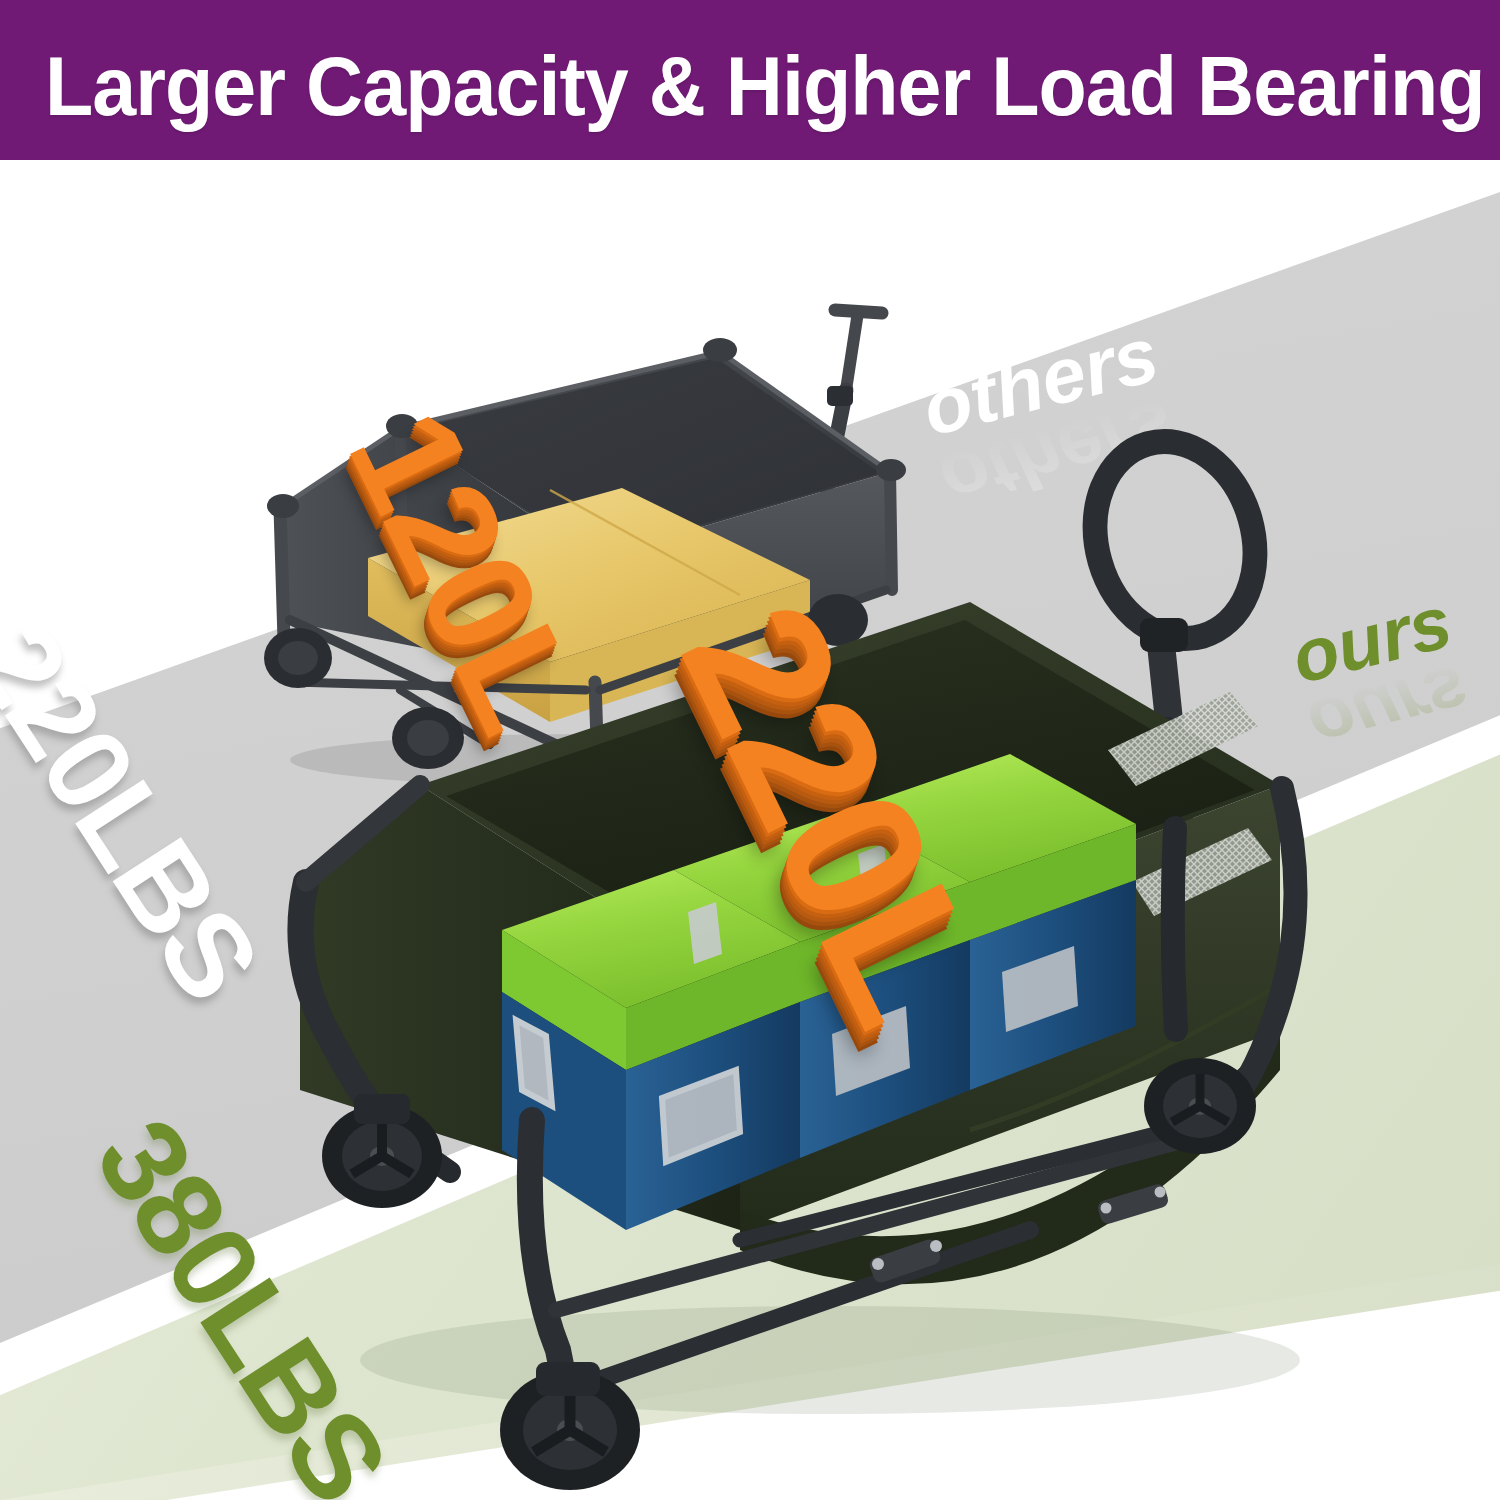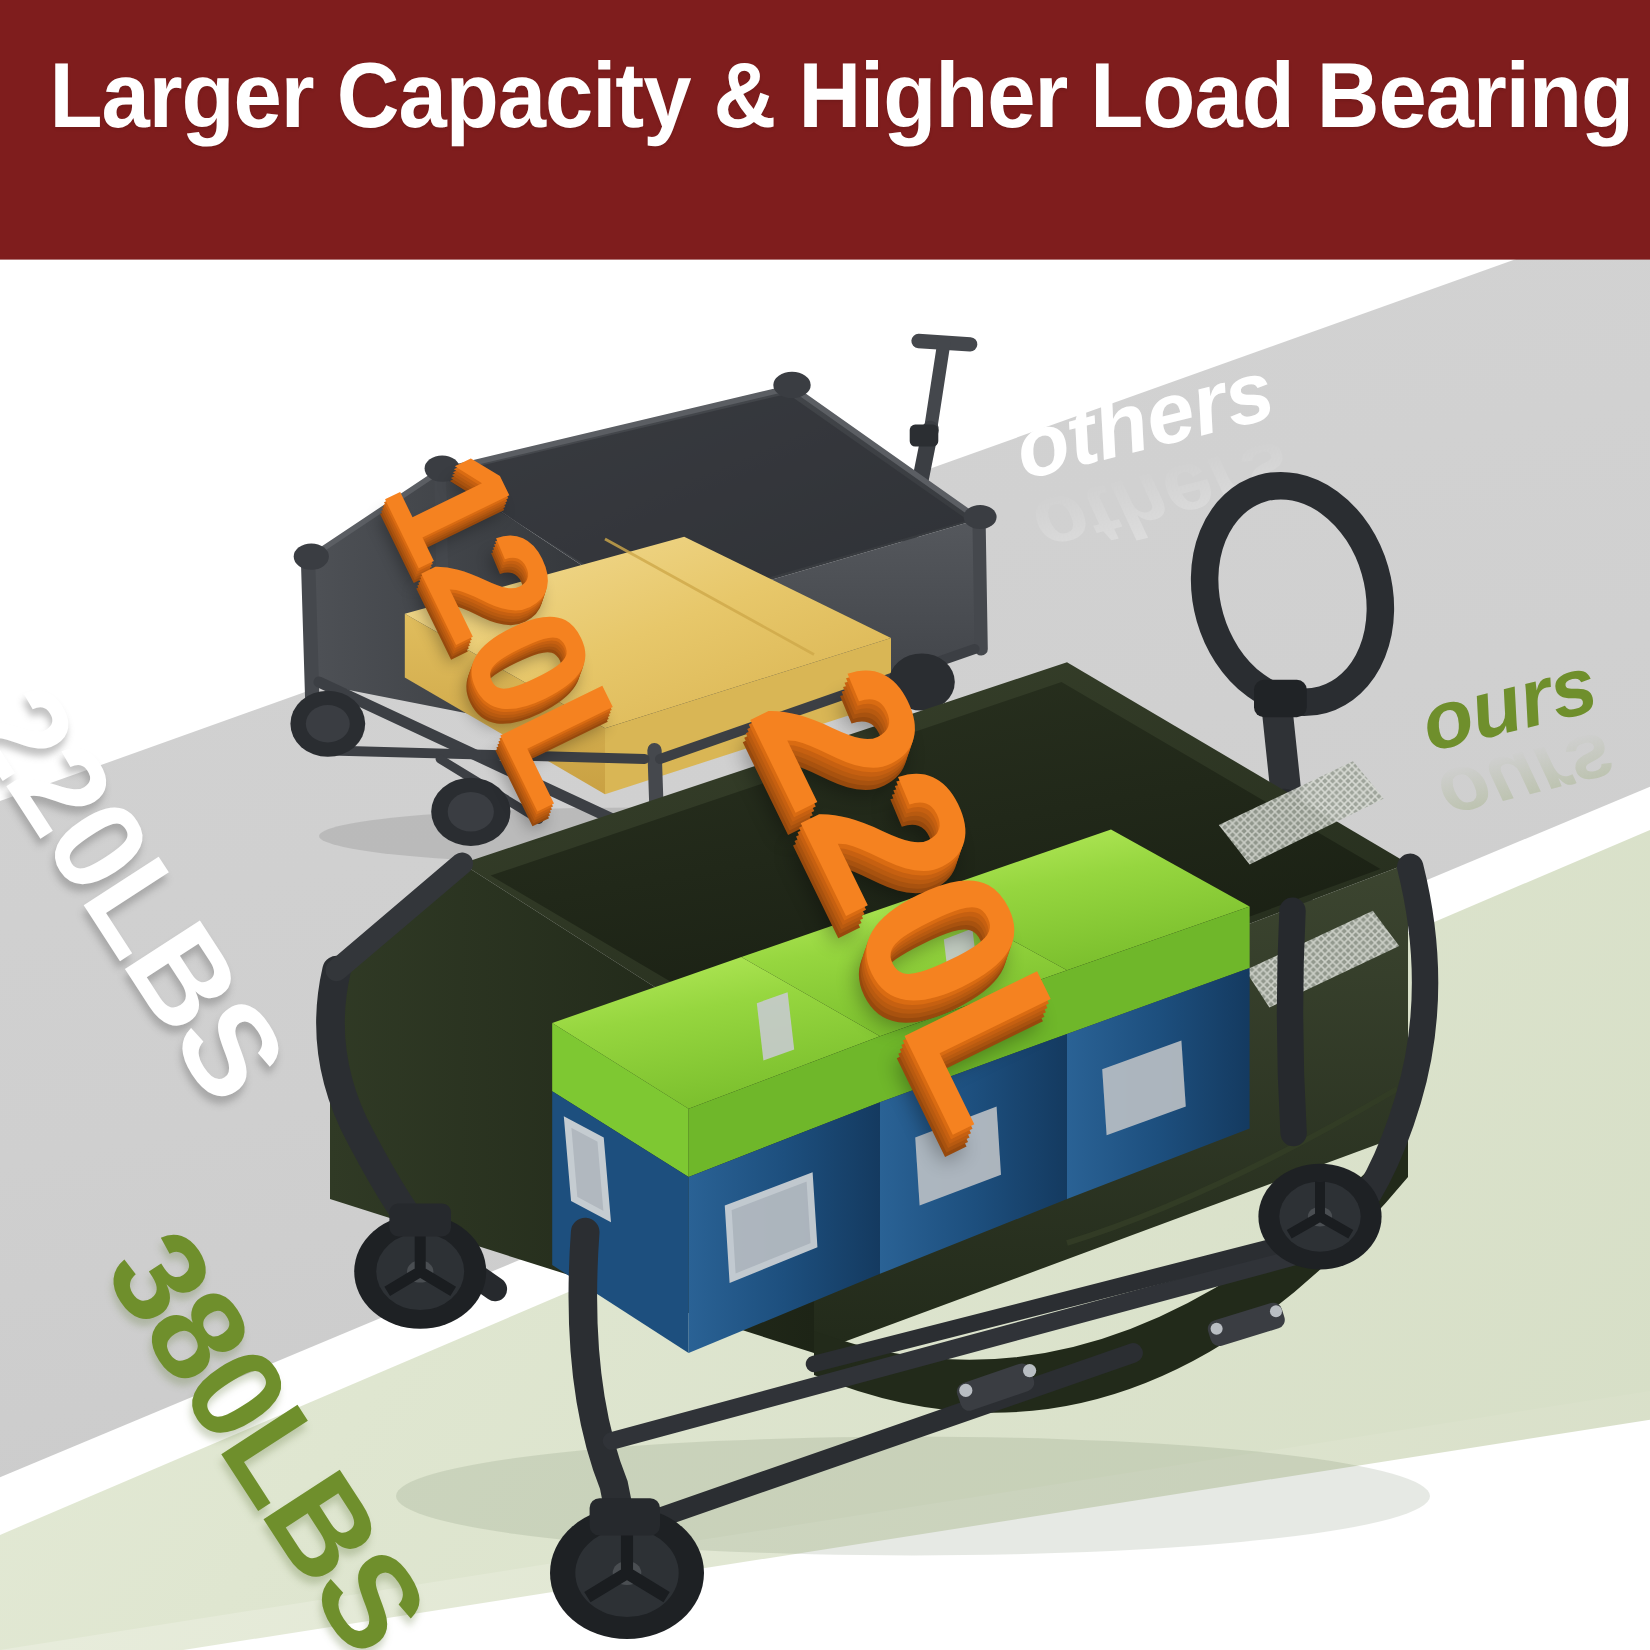--- a/index.html
+++ b/index.html
@@ -7,22 +7,22 @@
 
   #stage{
     position:relative;
     width:1500px;height:1500px;
     overflow:hidden;
     background:#ffffff;
   }
 
   
   .banner{
-    position:absolute;left:0;top:0;width:1500px;height:236px;
-    background:#7f1d1d;
+    position:absolute;left:0;top:0;width:1500px;height:160px;
+    background:#701a75;
     z-index:40;
   }
   .banner-title{
     position:absolute;left:0;right:0;top:38px;
     text-align:center;
     color:#ffffff;
     font-family:"Liberation Sans Narrow","Liberation Sans",sans-serif;
     font-weight:bold;
     font-size:84px;
     letter-spacing:-1px;

